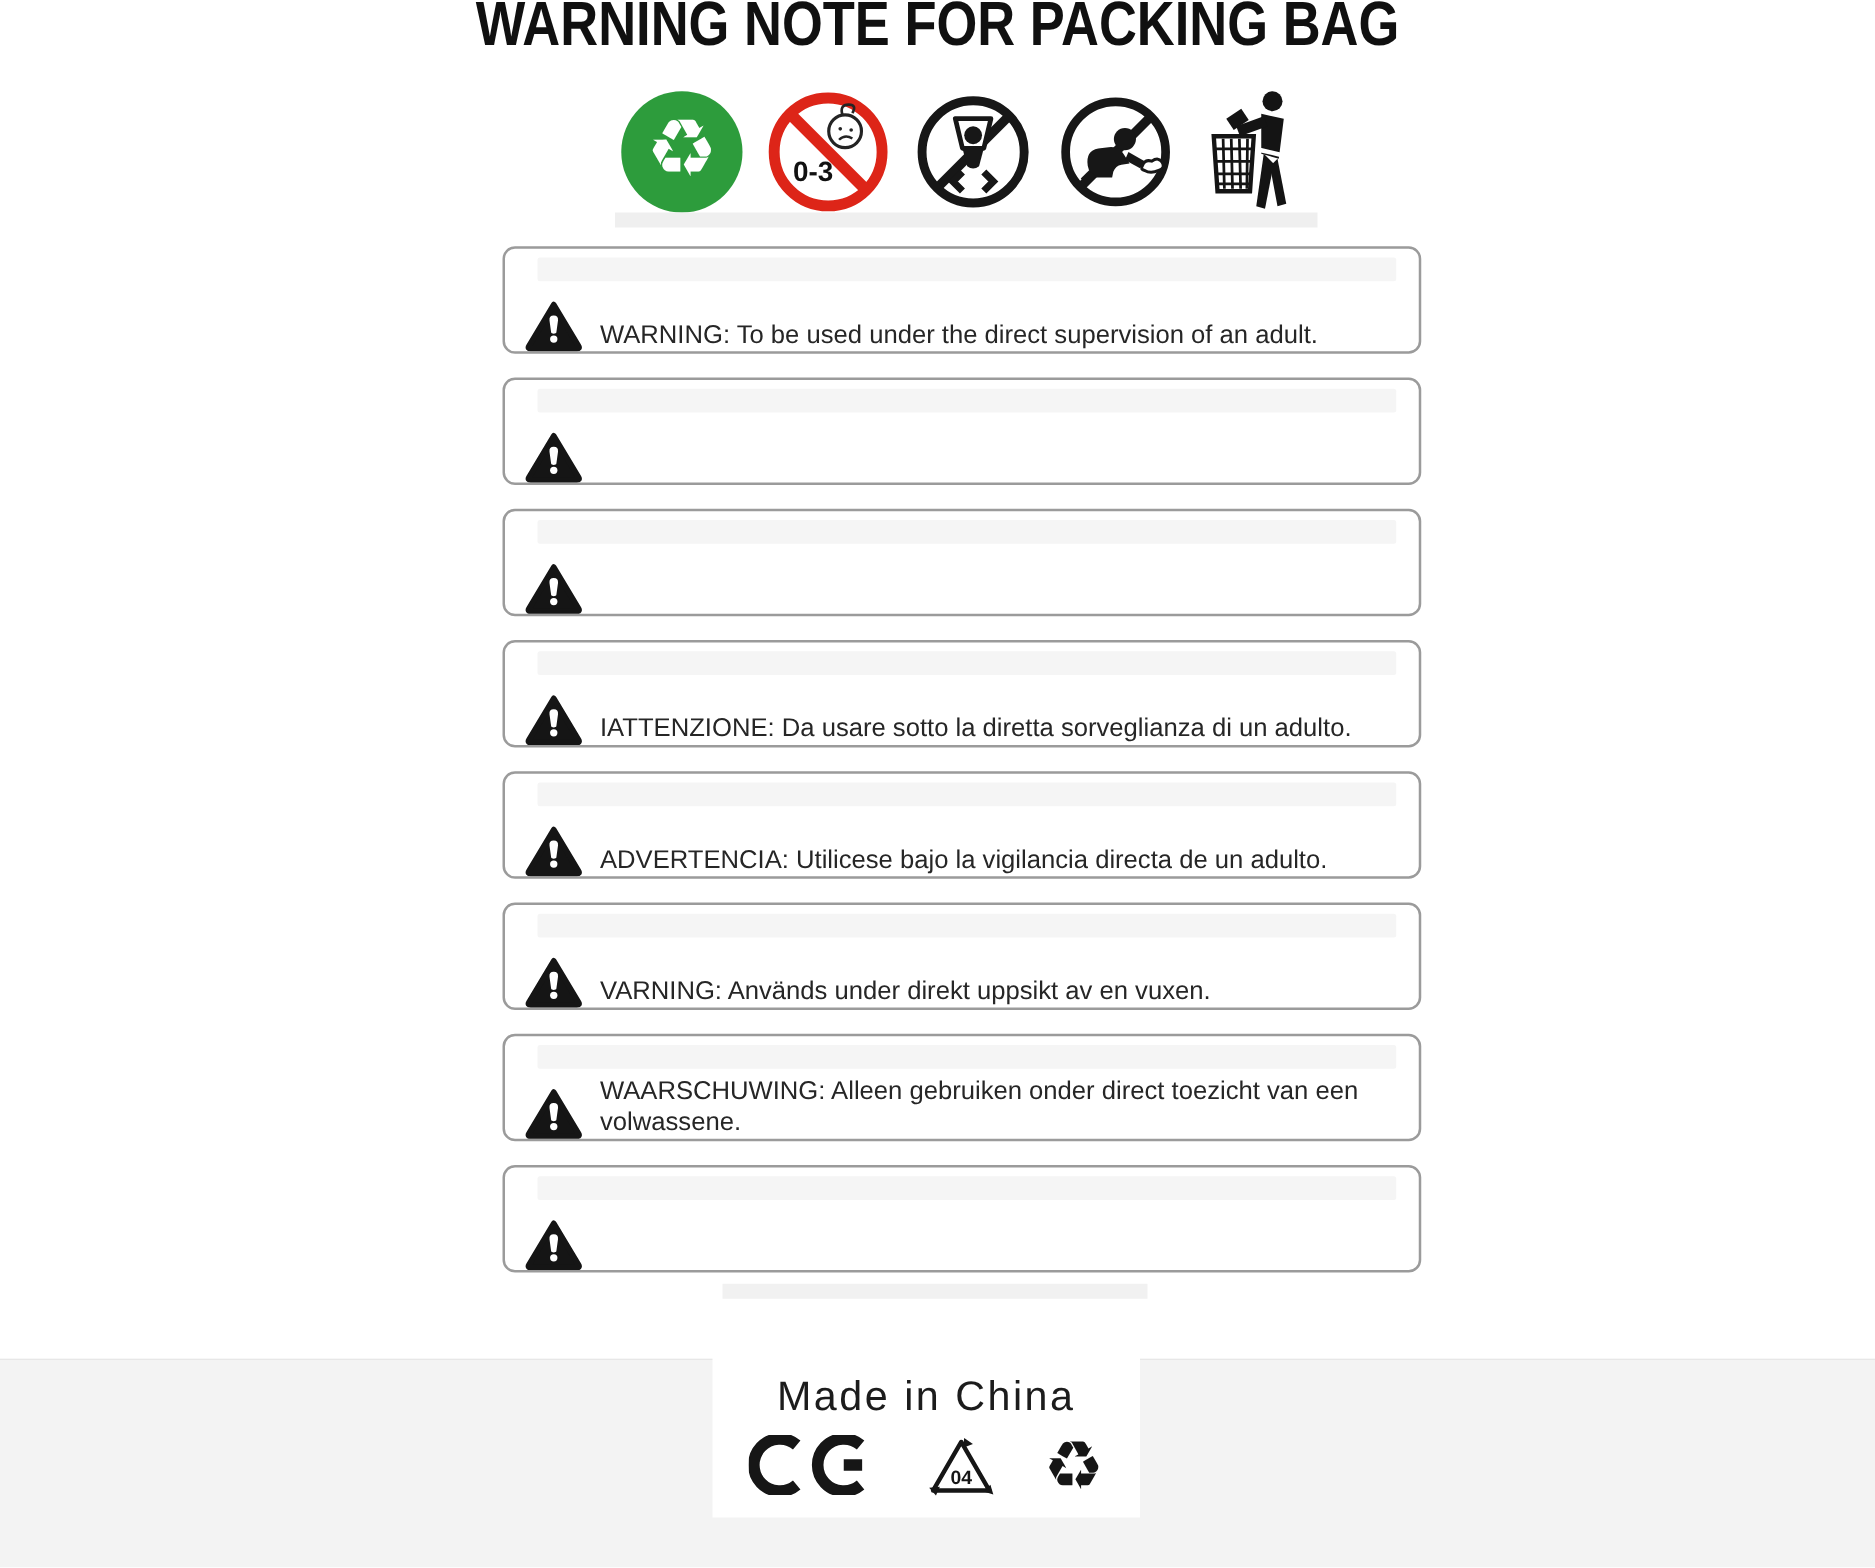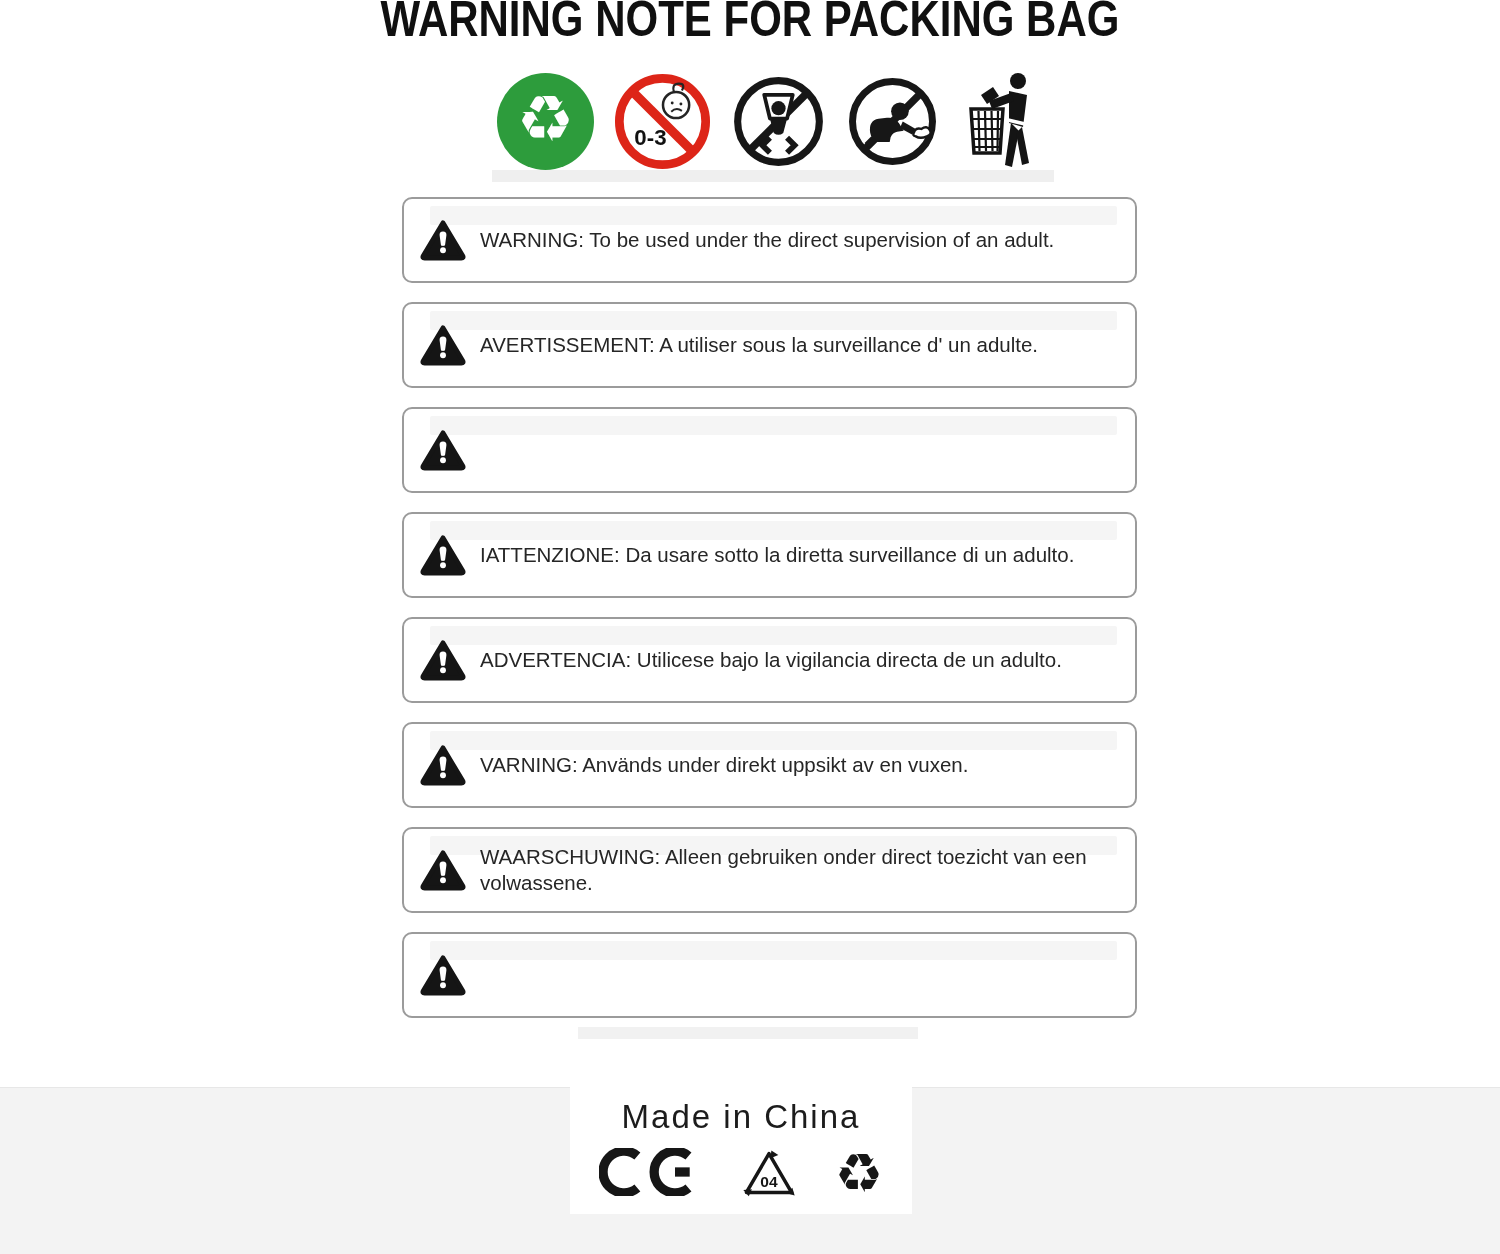--- a/index.html
+++ b/index.html
@@ -20,21 +20,21 @@
   .circle-green{
     width:97px;height:97px;border-radius:50%;background:#2d9c3c;
     display:flex;align-items:center;justify-content:center;
   }
   .circle-green span{color:#ffffff;font-size:64px;line-height:1;margin-top:-4px;}
   .scan-strip-icons{position:absolute;left:492px;top:170px;width:562px;height:12px;background:#efefef;}
   .boxes{position:absolute;left:402px;top:197px;width:735px;}
   .wbox{
     position:relative;height:86px;margin-bottom:19px;background:#ffffff;
     border:2px solid #9b9b9b;border-radius:10px;box-sizing:border-box;
-    display:flex;align-items:center;padding:0 16px 0 16px;
+    display:flex;align-items:flex-end;padding:0 16px 0 16px;
   }
   .wbox::before{
     content:"";position:absolute;top:7px;left:26px;right:18px;height:19px;
     background:#f5f5f5;border-radius:2px;
   }
   .wbox .tri{width:46px;flex:0 0 46px;margin-right:14px;position:relative;}
   .wbox p{
     margin:0;font-size:20.5px;line-height:1.25;color:#262626;position:relative;
   }
   .scan-strip-after{position:absolute;left:578px;top:1027px;width:340px;height:12px;background:#f1f1f1;}
@@ -124,38 +124,37 @@
       </svg>
       <p>WARNING: To be used under the direct supervision of an adult.</p>
     </div>
 
     <div class="wbox">
       <svg class="tri" viewBox="0 0 100 90">
         <path d="M50 8 L93 80 Q96 85 90 85 L10 85 Q4 85 7 80 Z" fill="#151515" stroke="#151515" stroke-width="10" stroke-linejoin="round"></path>
         <path d="M50 27 c-5.5 0 -8 3.2 -7.4 8.6 l2.8 20.4 c0.4 3.4 8.8 3.4 9.2 0 l2.8 -20.4 C58 30.2 55.5 27 50 27 Z" fill="#ffffff"></path>
         <circle cx="50" cy="68" r="6.4" fill="#ffffff"></circle>
       </svg>
-      <p>AVERTISSEMENT: A utiliser sous la surveillance d' un adulte.</p>
-    </div>
-
-    <div class="wbox">
-      <svg class="tri" viewBox="0 0 100 90">
-        <path d="M50 8 L93 80 Q96 85 90 85 L10 85 Q4 85 7 80 Z" fill="#151515" stroke="#151515" stroke-width="10" stroke-linejoin="round"></path>
-        <path d="M50 27 c-5.5 0 -8 3.2 -7.4 8.6 l2.8 20.4 c0.4 3.4 8.8 3.4 9.2 0 l2.8 -20.4 C58 30.2 55.5 27 50 27 Z" fill="#ffffff"></path>
-        <circle cx="50" cy="68" r="6.4" fill="#ffffff"></circle>
-      </svg>
-    </div>
-
-    <div class="wbox">
-      <svg class="tri" viewBox="0 0 100 90">
-        <path d="M50 8 L93 80 Q96 85 90 85 L10 85 Q4 85 7 80 Z" fill="#151515" stroke="#151515" stroke-width="10" stroke-linejoin="round"></path>
-        <path d="M50 27 c-5.5 0 -8 3.2 -7.4 8.6 l2.8 20.4 c0.4 3.4 8.8 3.4 9.2 0 l2.8 -20.4 C58 30.2 55.5 27 50 27 Z" fill="#ffffff"></path>
-        <circle cx="50" cy="68" r="6.4" fill="#ffffff"></circle>
-      </svg>
-      <p>IATTENZIONE: Da usare sotto la diretta surveillance di un adulto.</p>
+    </div>
+
+    <div class="wbox">
+      <svg class="tri" viewBox="0 0 100 90">
+        <path d="M50 8 L93 80 Q96 85 90 85 L10 85 Q4 85 7 80 Z" fill="#151515" stroke="#151515" stroke-width="10" stroke-linejoin="round"></path>
+        <path d="M50 27 c-5.5 0 -8 3.2 -7.4 8.6 l2.8 20.4 c0.4 3.4 8.8 3.4 9.2 0 l2.8 -20.4 C58 30.2 55.5 27 50 27 Z" fill="#ffffff"></path>
+        <circle cx="50" cy="68" r="6.4" fill="#ffffff"></circle>
+      </svg>
+    </div>
+
+    <div class="wbox">
+      <svg class="tri" viewBox="0 0 100 90">
+        <path d="M50 8 L93 80 Q96 85 90 85 L10 85 Q4 85 7 80 Z" fill="#151515" stroke="#151515" stroke-width="10" stroke-linejoin="round"></path>
+        <path d="M50 27 c-5.5 0 -8 3.2 -7.4 8.6 l2.8 20.4 c0.4 3.4 8.8 3.4 9.2 0 l2.8 -20.4 C58 30.2 55.5 27 50 27 Z" fill="#ffffff"></path>
+        <circle cx="50" cy="68" r="6.4" fill="#ffffff"></circle>
+      </svg>
+      <p>IATTENZIONE: Da usare sotto la diretta sorveglianza di un adulto.</p>
     </div>
 
     <div class="wbox">
       <svg class="tri" viewBox="0 0 100 90">
         <path d="M50 8 L93 80 Q96 85 90 85 L10 85 Q4 85 7 80 Z" fill="#151515" stroke="#151515" stroke-width="10" stroke-linejoin="round"></path>
         <path d="M50 27 c-5.5 0 -8 3.2 -7.4 8.6 l2.8 20.4 c0.4 3.4 8.8 3.4 9.2 0 l2.8 -20.4 C58 30.2 55.5 27 50 27 Z" fill="#ffffff"></path>
         <circle cx="50" cy="68" r="6.4" fill="#ffffff"></circle>
       </svg>
       <p>ADVERTENCIA: Utilicese bajo la vigilancia directa de un adulto.</p>
     </div>

